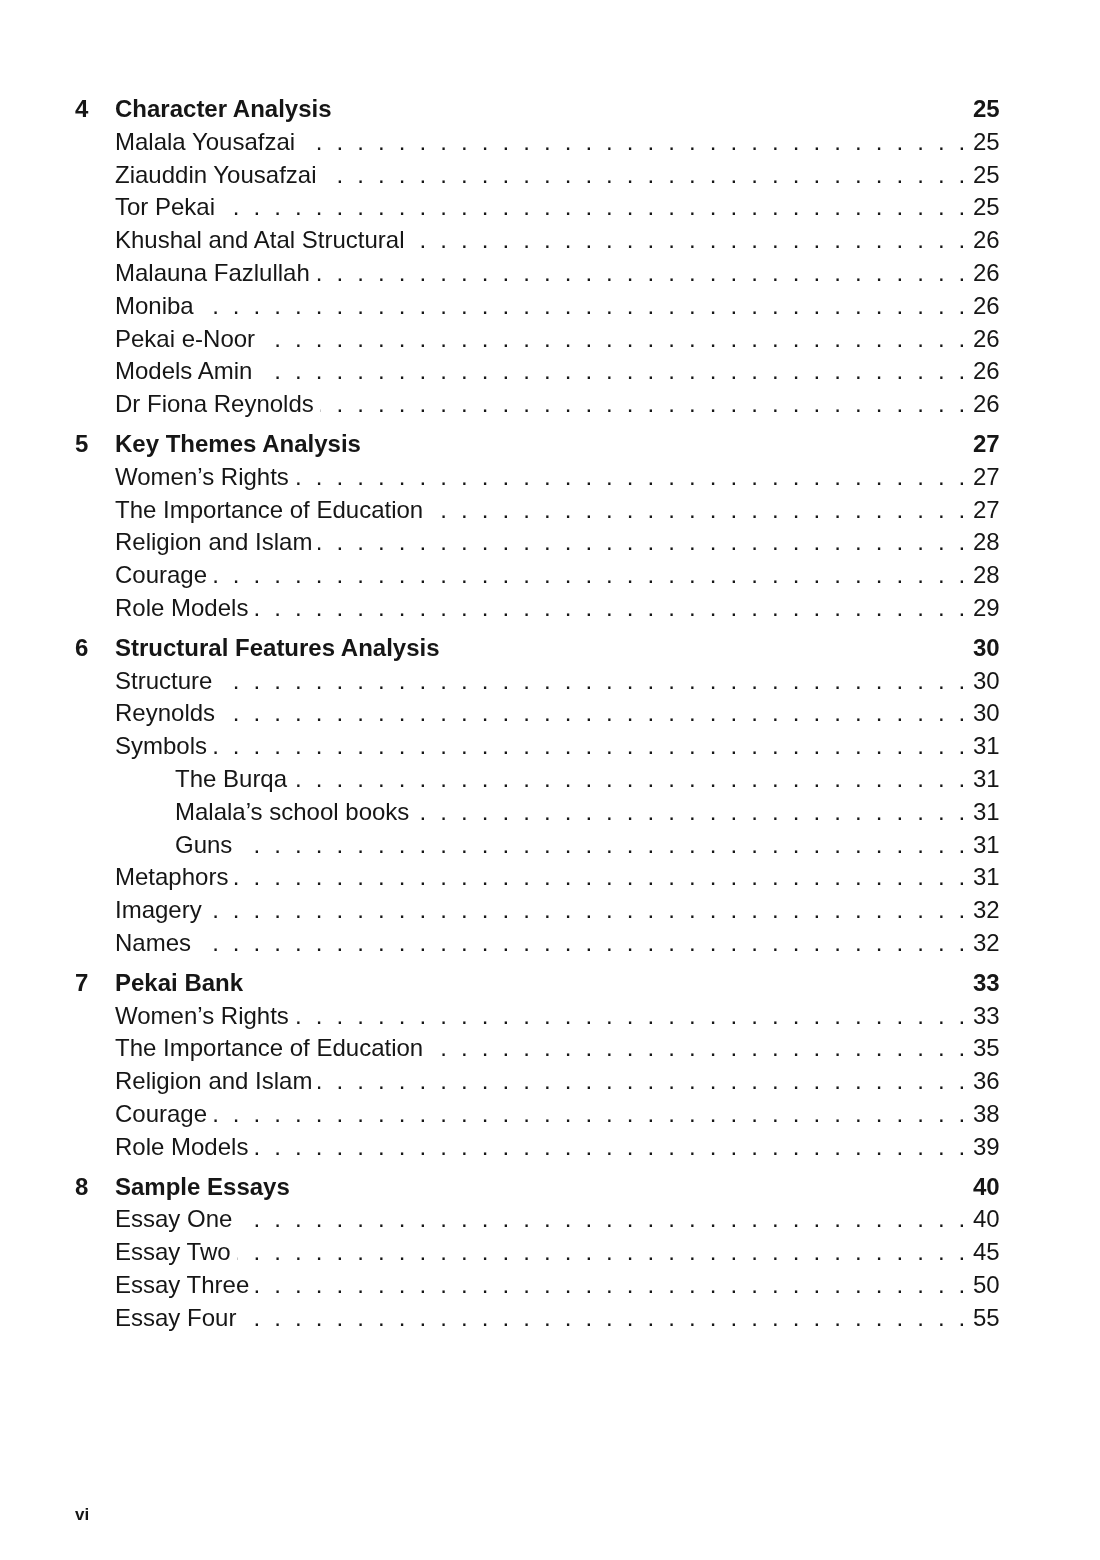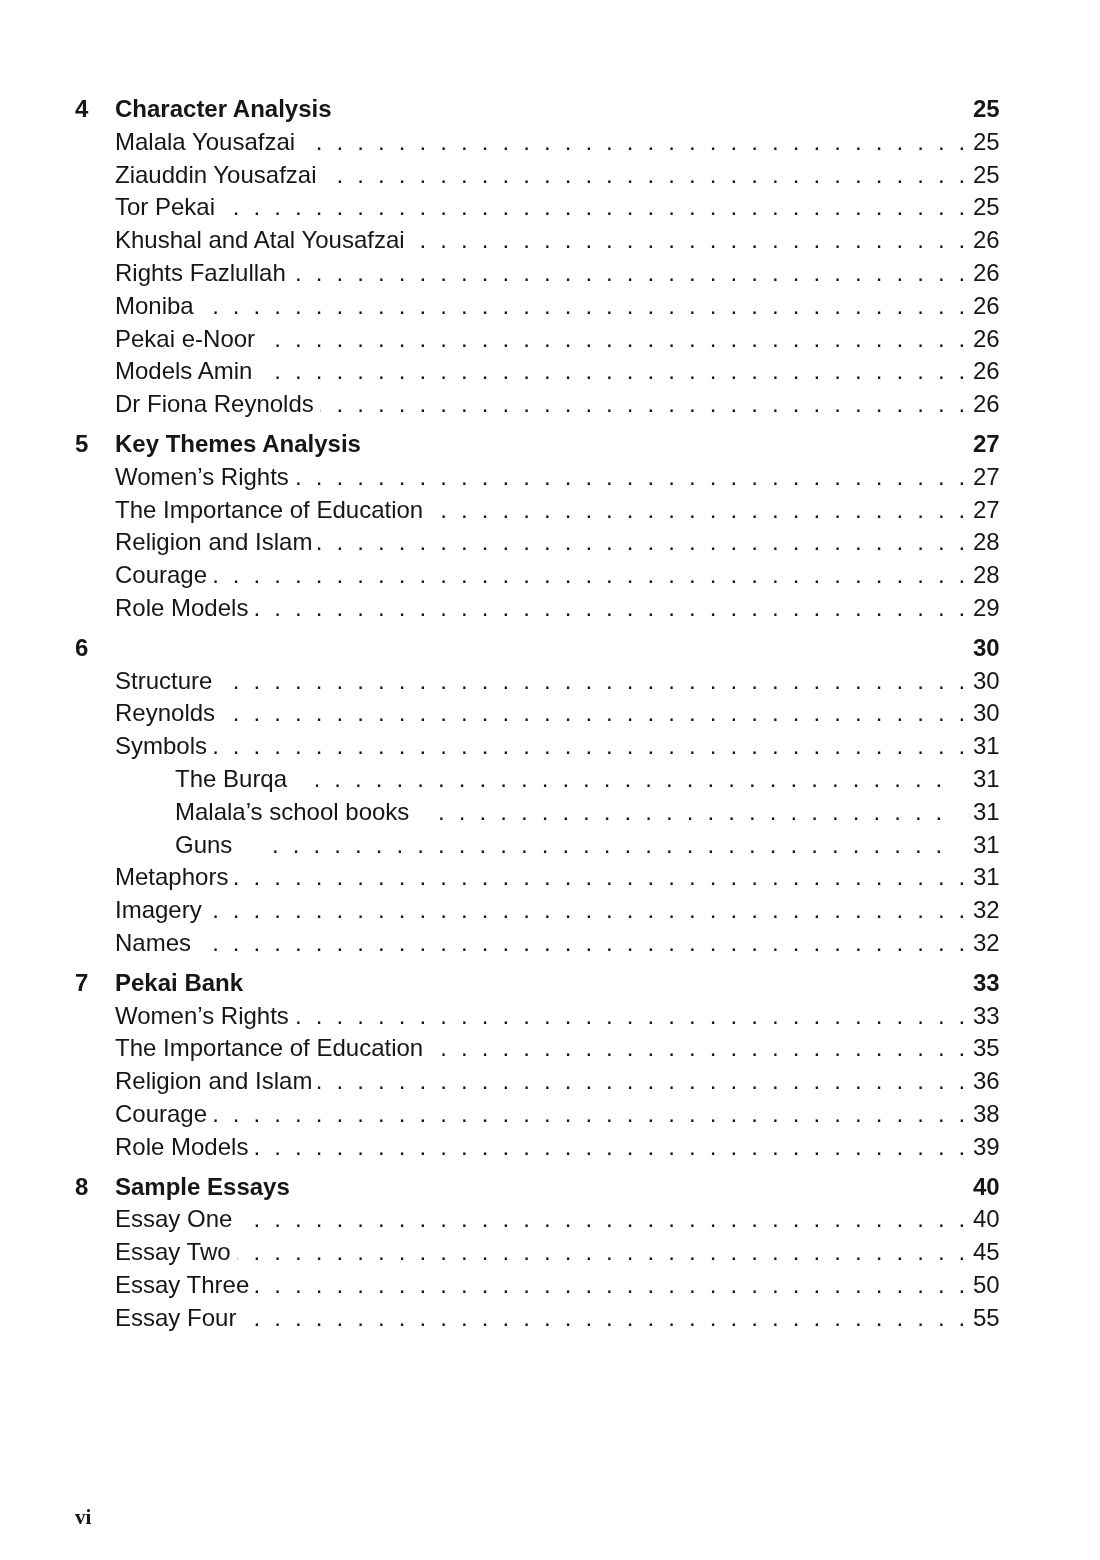--- a/index.html
+++ b/index.html
@@ -26,21 +26,21 @@
     line-height: 32.8px;
     white-space: nowrap;
   }
   .header-row { font-weight: 700; margin-top: 7px; }
   .toc-section:first-child .header-row { margin-top: 0; }
   .num { flex: none; width: 40px; }
   .title { flex: none; }
   .spacer { flex: 1; }
   .item-row .label { flex: none; }
   .indent-1 { padding-left: 40px; }
-  .indent-2 { padding-left: 100px; gap: 23px; }
+  .indent-2 { padding-left: 100px; }
   .leader {
     flex: 1;
     overflow: hidden;
     white-space: nowrap;
     direction: rtl;
     unicode-bidi: isolate;
     letter-spacing: 3.7px;
     margin: 0 4px 0 6px;
     color: #161616;
   }
@@ -54,22 +54,21 @@
     right: 0;
     top: 1505px;
     height: 32px;
     font-size: 20px;
   }
   .folio {
     position: absolute;
     left: 75px;
     top: 0;
     font-weight: 700;
-    font-size: 21px;
-    font-family: Liberation Serif, serif;
+    font-size: 17px;
   }
   .copyright {
     position: absolute;
     left: 0;
     right: 0;
     top: 2px;
     text-align: center;
     letter-spacing: 0.2px;
   }
 </style>
@@ -98,27 +97,27 @@
     <span class="page-num">25</span>
   </div>
 
   <div class="row item-row indent-1">
     <span class="label">Tor Pekai</span>
     <span class="leader">. . . . . . . . . . . . . . . . . . . . . . . . . . . . . . . . . . . . . . . . . . . . . . . . . . . . . . . . . . . . . . . . . . . . . . </span>
     <span class="page-num">25</span>
   </div>
 
   <div class="row item-row indent-1">
-    <span class="label">Khushal and Atal Yousafzai</span>
-    <span class="leader">. . . . . . . . . . . . . . . . . . . . . . . . . . . . . . . . . . . . . . . . . . . . . . . . . . . . . . . . . . . . . . . . . . . . . . </span>
-    <span class="page-num">26</span>
-  </div>
-
-  <div class="row item-row indent-1">
-    <span class="label">Rights Fazlullah</span>
+    <span class="label">Khushal and Atal Structural</span>
+    <span class="leader">. . . . . . . . . . . . . . . . . . . . . . . . . . . . . . . . . . . . . . . . . . . . . . . . . . . . . . . . . . . . . . . . . . . . . . </span>
+    <span class="page-num">26</span>
+  </div>
+
+  <div class="row item-row indent-1">
+    <span class="label">Malauna Fazlullah</span>
     <span class="leader">. . . . . . . . . . . . . . . . . . . . . . . . . . . . . . . . . . . . . . . . . . . . . . . . . . . . . . . . . . . . . . . . . . . . . . </span>
     <span class="page-num">26</span>
   </div>
 
   <div class="row item-row indent-1">
     <span class="label">Moniba</span>
     <span class="leader">. . . . . . . . . . . . . . . . . . . . . . . . . . . . . . . . . . . . . . . . . . . . . . . . . . . . . . . . . . . . . . . . . . . . . . </span>
     <span class="page-num">26</span>
   </div>
 
@@ -178,20 +177,21 @@
     <span class="label">Role Models</span>
     <span class="leader">. . . . . . . . . . . . . . . . . . . . . . . . . . . . . . . . . . . . . . . . . . . . . . . . . . . . . . . . . . . . . . . . . . . . . . </span>
     <span class="page-num">29</span>
   </div>
 </div>
   </section>
 
   <section class="toc-section">
     <div class="row header-row">
       <span class="num">6</span>
+      <span class="title">Structural Features Analysis</span>
       <span class="spacer"></span>
       <span class="page-num">30</span>
     </div>
     <div class="items">
   <div class="row item-row indent-1">
     <span class="label">Structure</span>
     <span class="leader">. . . . . . . . . . . . . . . . . . . . . . . . . . . . . . . . . . . . . . . . . . . . . . . . . . . . . . . . . . . . . . . . . . . . . . </span>
     <span class="page-num">30</span>
   </div>
 

